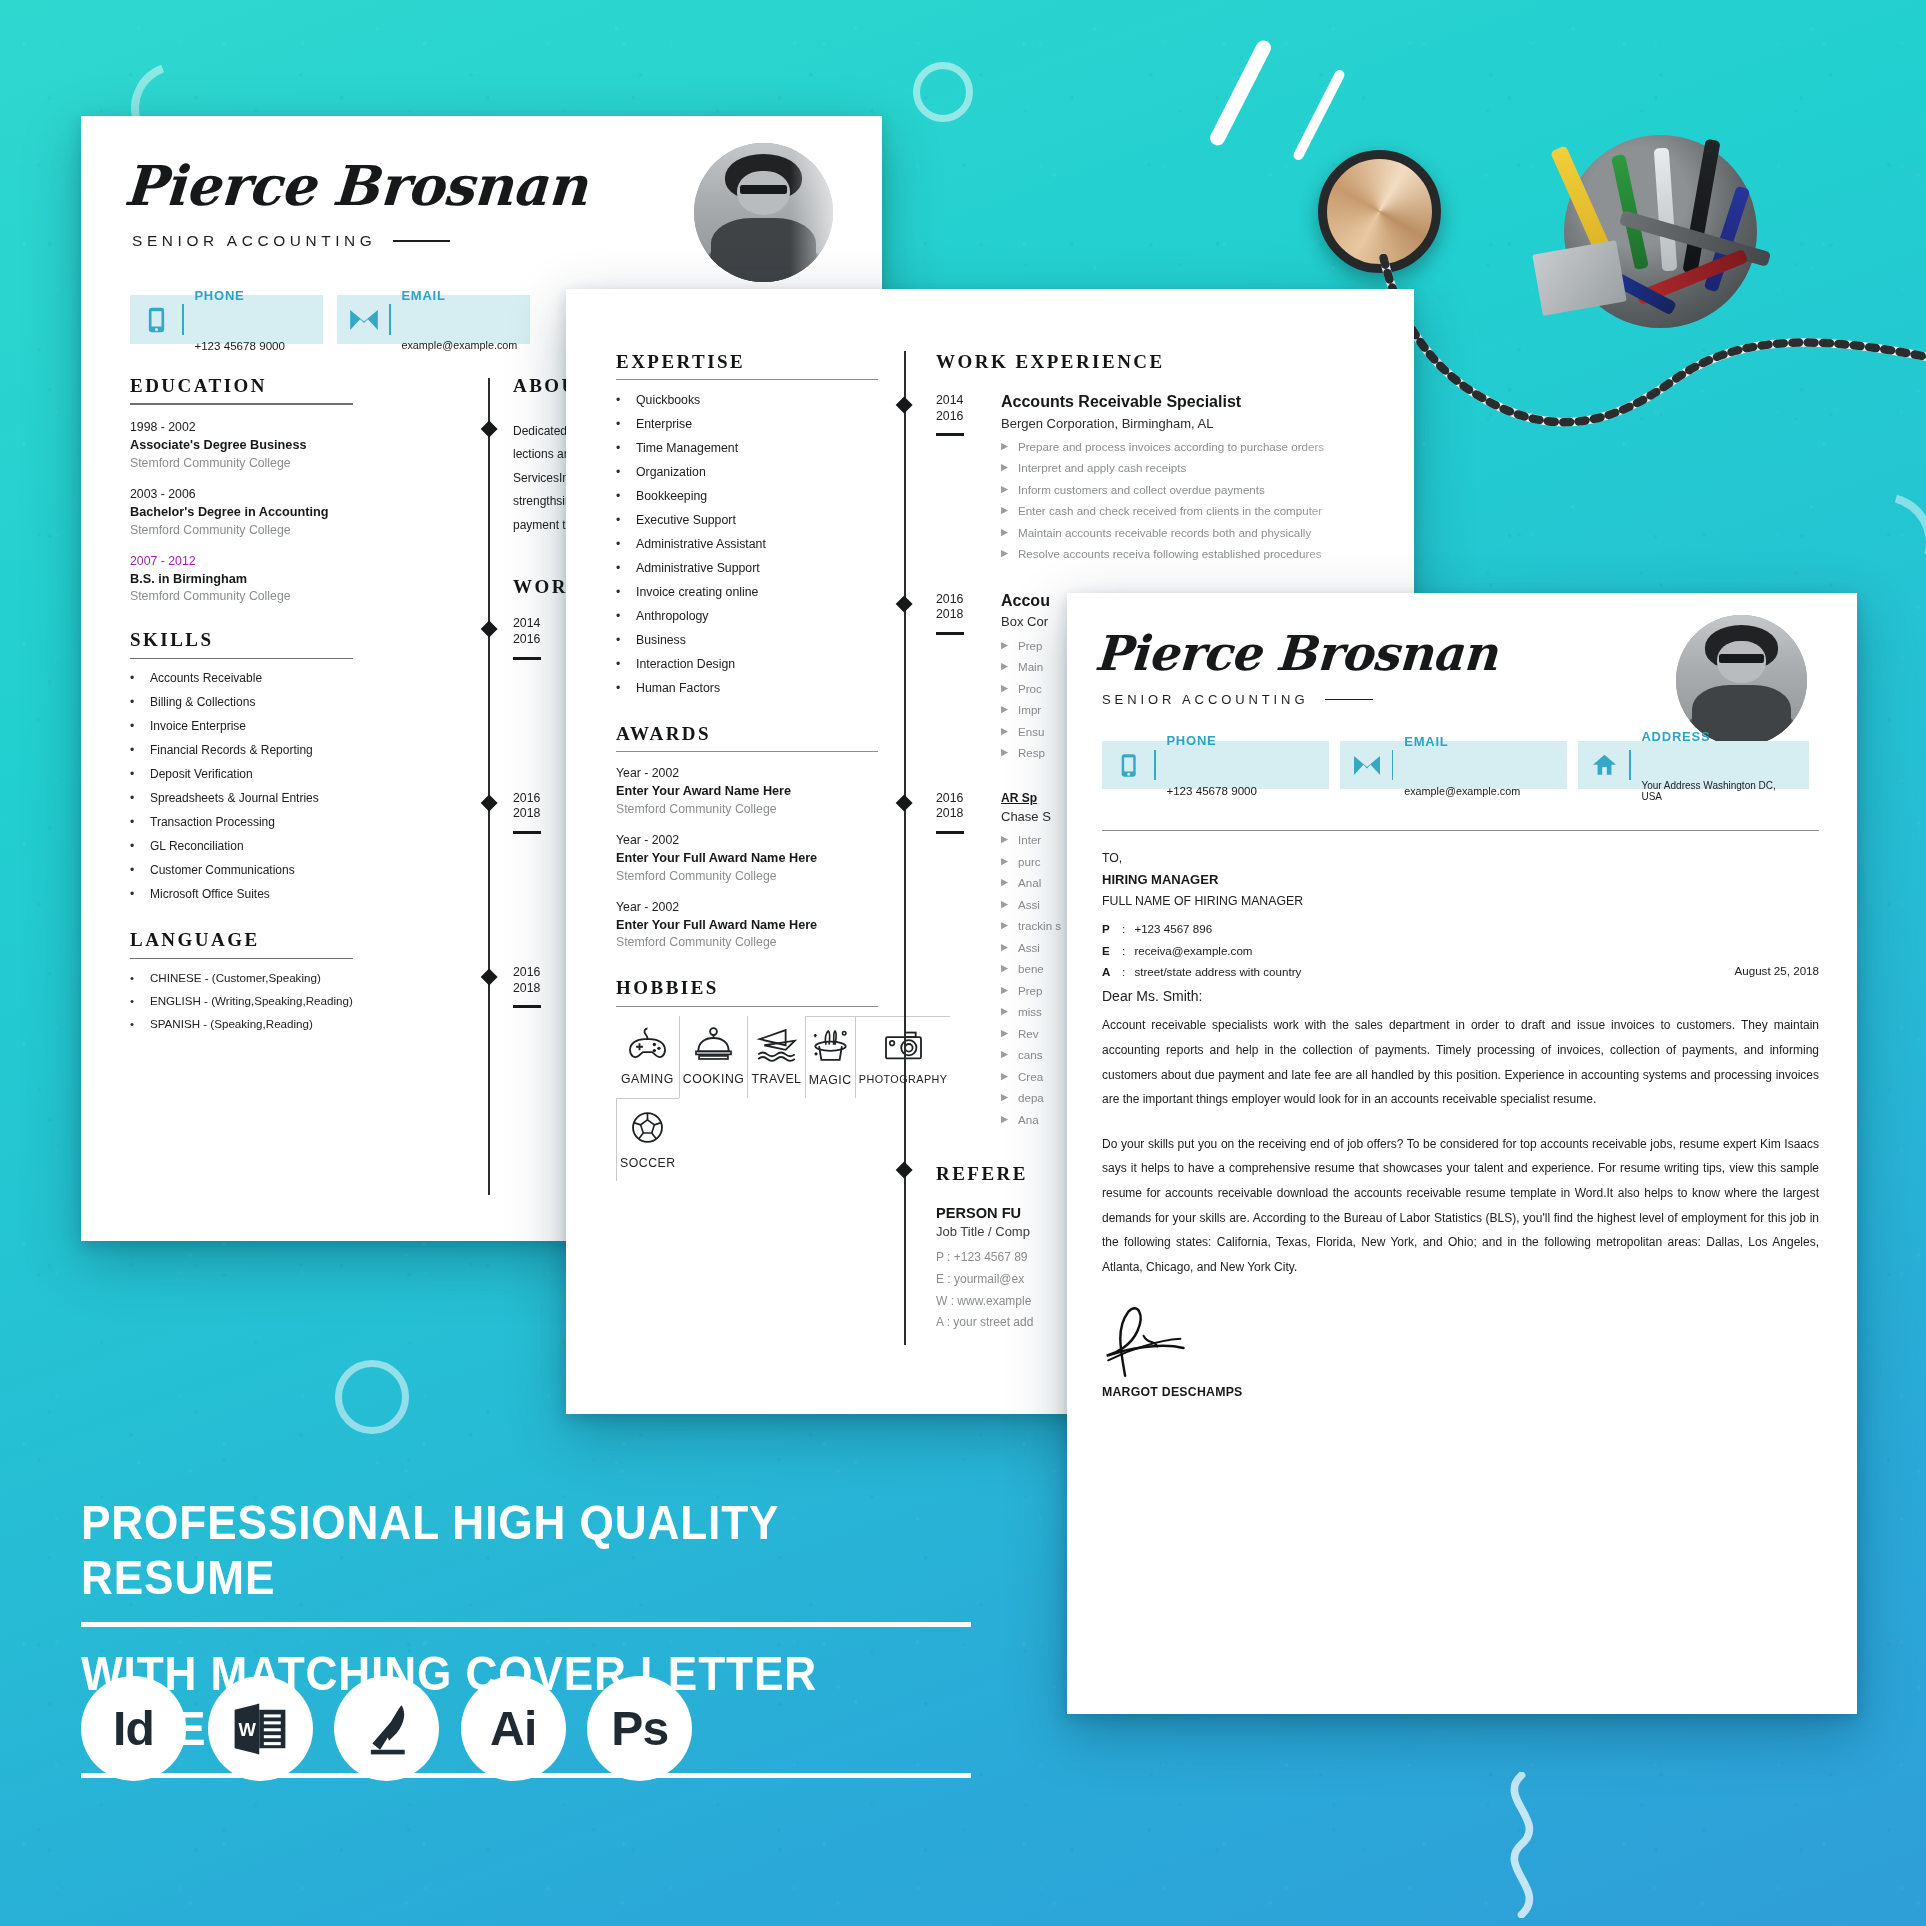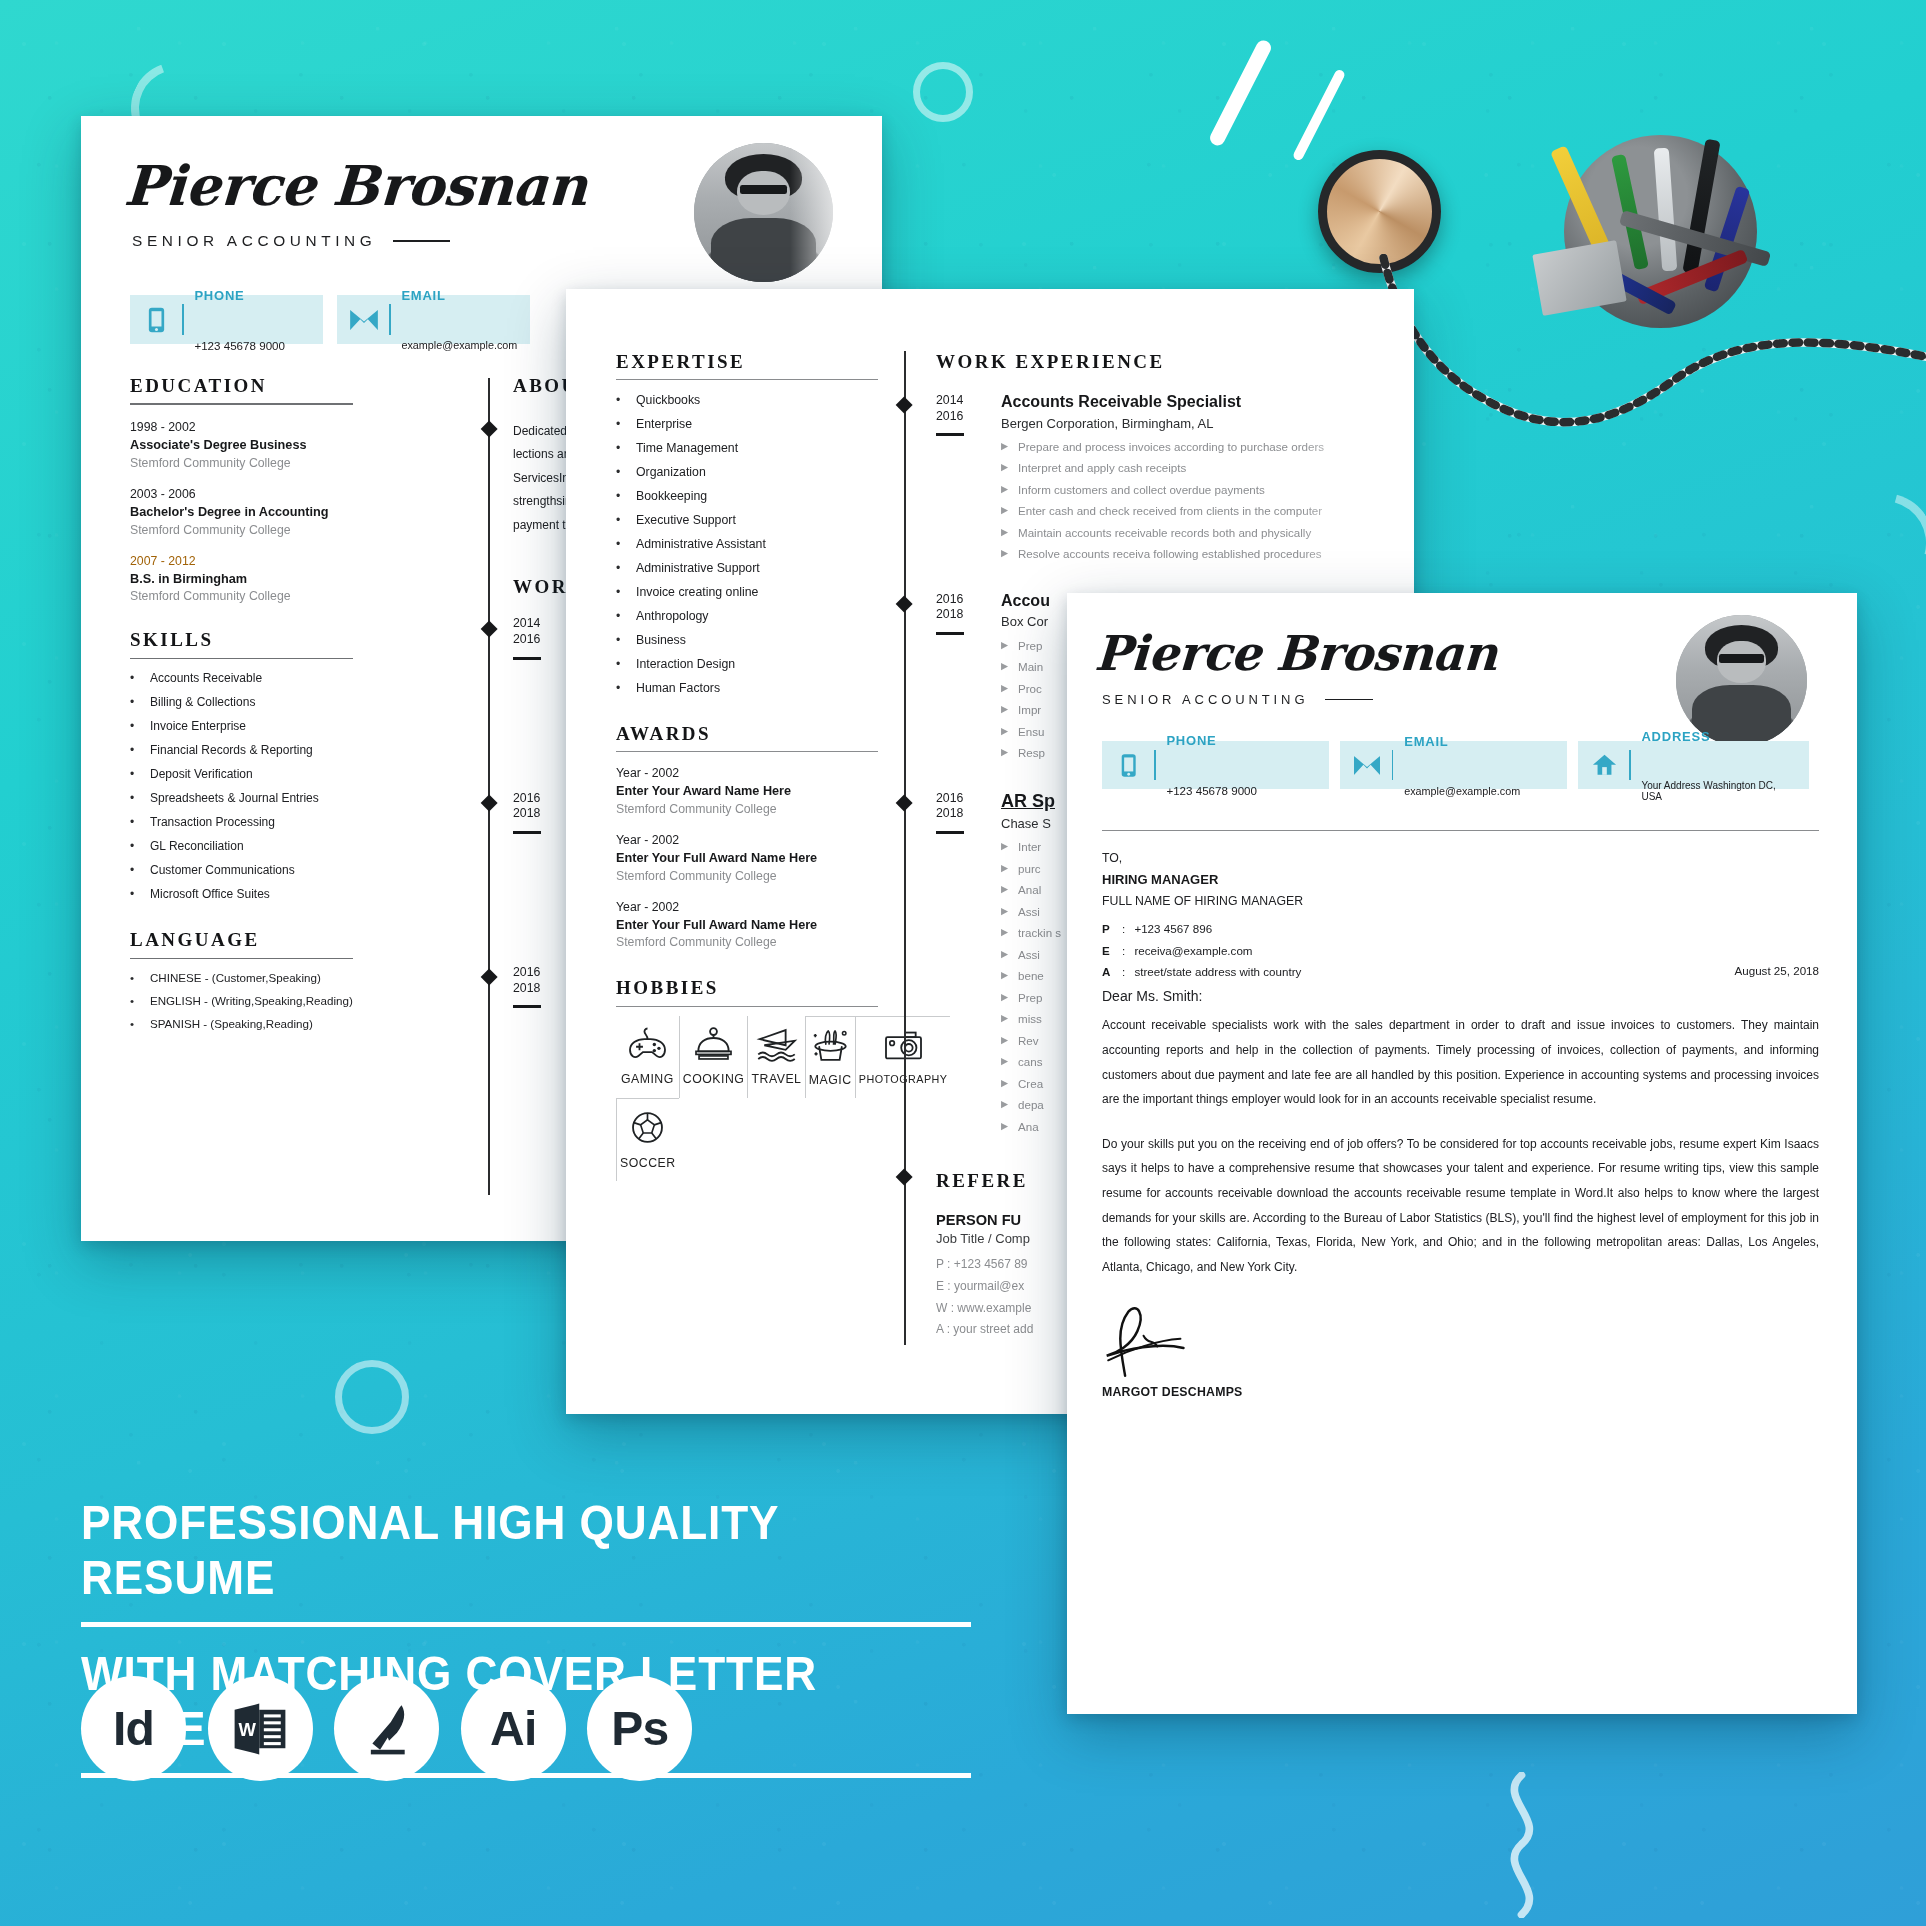--- a/index.html
+++ b/index.html
@@ -237,21 +237,21 @@
           <div style="font-size: 12.3px; color: rgb(32, 33, 36);">1998 - 2002</div>
           <div style="font-size: 12.7px; font-weight: 700; color: rgb(23, 24, 26); margin-top: 3.9px;">Associate's Degree Business</div>
           <div class="muted" style="font-size: 12.3px; margin-top: 3.9px;">Stemford Community College</div>
         </div>
         <div style="margin-bottom: 17px;">
           <div style="font-size: 12.3px; color: rgb(32, 33, 36);">2003 - 2006</div>
           <div style="font-size: 12.7px; font-weight: 700; color: rgb(23, 24, 26); margin-top: 3.9px;">Bachelor's Degree in Accounting</div>
           <div class="muted" style="font-size: 12.3px; margin-top: 3.9px;">Stemford Community College</div>
         </div>
         <div style="margin-bottom: 17px;">
-          <div style="font-size: 12.3px; color: #a16207;">2007 - 2012</div>
+          <div style="font-size: 12.3px; color: #a21caf;">2007 - 2012</div>
           <div style="font-size: 12.7px; font-weight: 700; color: rgb(23, 24, 26); margin-top: 3.9px;">B.S. in Birmingham</div>
           <div class="muted" style="font-size: 12.3px; margin-top: 3.9px;">Stemford Community College</div>
         </div>
       </div>
 
     <div class="sec-head" style="font-size:19px; margin-top:26px;">SKILLS</div>
     <div class="sec-rule"></div>
     <ul class="plain" id="skills-list" style="margin-top:12.3px;">
         <li style="font-size: 12px; color: rgb(32, 33, 36); margin-bottom: 10px;">
           <span class="dot">•</span>
@@ -672,21 +672,21 @@
           </div>
         </div>
         <div style="display: flex; gap: 17px; margin-bottom: 23px; position: relative;">
           <div class="tl-dia" style="left: -38px; top: 6.2px;"></div>
           <div style="width: 48px; flex: 0 0 auto;">
             <div style="font-size: 12.3px; color: rgb(32, 33, 36);">2016</div>
             <div style="font-size: 12.3px; color: rgb(32, 33, 36); margin-top: 1.5px;">2018</div>
             <div style="width: 28px; height: 3.1px; background: rgb(23, 24, 26); margin-top: 10.8px;"></div>
           </div>
           <div>
-            <div style="font-size: 18px; font-weight: 700; color: rgb(23, 24, 26); text-decoration: underline;">AR Sp</div>
+            <div style="font-size: 12px; font-weight: 700; color: rgb(23, 24, 26); text-decoration: underline;">AR Sp</div>
             <div style="font-size: 13px; color: rgb(43, 45, 47); margin-top: 4.6px;">Chase S</div>
             <ul class="plain" style="margin-top: 9.2px;">
               <li style="font-size: 11.6px; color: rgb(139, 141, 144); margin-bottom: 8.5px;">
                 <span class="tri" style="width: 17px; flex: 0 0 auto; font-size: 9.2px;">▶</span>
                 <span>Inter</span>
               </li>
               <li style="font-size: 11.6px; color: rgb(139, 141, 144); margin-bottom: 8.5px;">
                 <span class="tri" style="width: 17px; flex: 0 0 auto; font-size: 9.2px;">▶</span>
                 <span>purc</span>
               </li>

